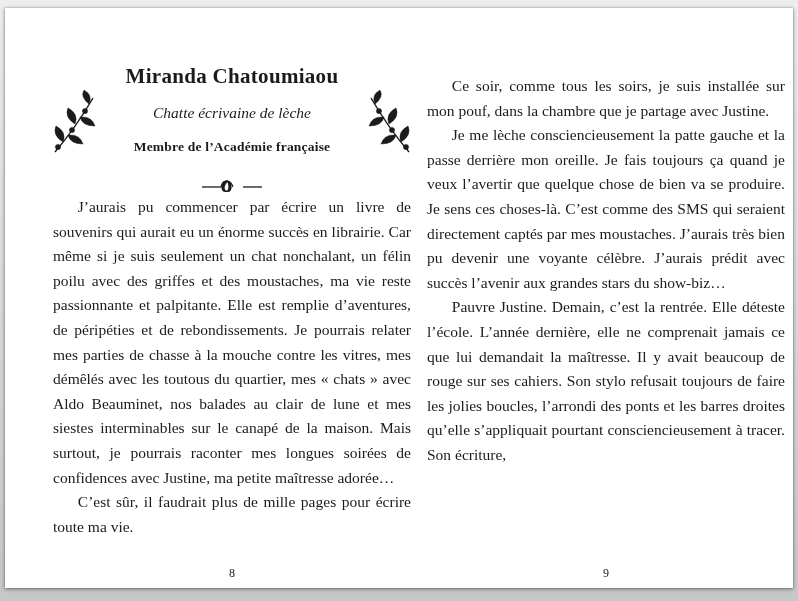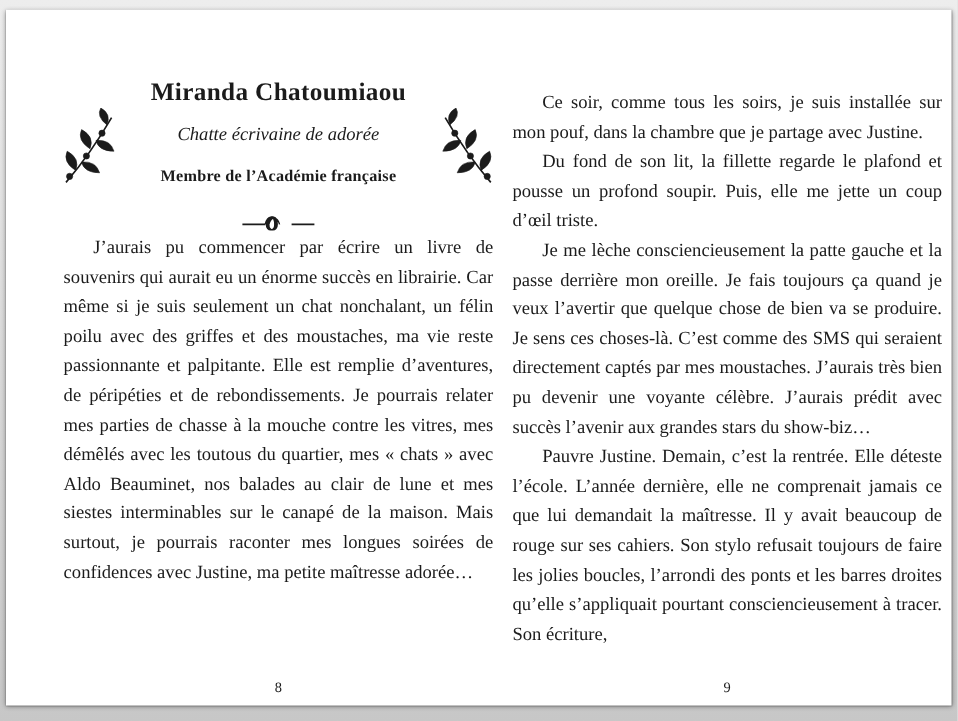--- a/index.html
+++ b/index.html
@@ -79,21 +79,21 @@
                 <path d="M31 27 q12 -1 15 9 q-13 0 -15 -9z" stroke-width="0.5"></path>
                 <path d="M40 14 q-9 -7 -5 -14 q9 5 5 14z" stroke-width="0.5"></path>
                 <circle cx="9" cy="57" r="2.6" stroke-width="0.5"></circle>
                 <circle cx="23" cy="40" r="2.6" stroke-width="0.5"></circle>
                 <circle cx="36" cy="21" r="2.6" stroke-width="0.5"></circle>
               </g>
             </svg>
           </span>
 
           <div class="title">Miranda Chatoumiaou</div>
-          <div class="subtitle">Chatte écrivaine de adorée</div>
+          <div class="subtitle">Chatte écrivaine de lèche</div>
           <div class="affiliation">Membre de l’Académie française</div>
 
           <span class="branch b-right">
             <svg width="58" height="66" viewBox="0 0 58 66" aria-hidden="true">
               <g fill="#1b1b1b" stroke="#1b1b1b">
                 <path d="M6 62 C18 48 30 32 44 8" fill="none" stroke-width="1.4"></path>
                 <path d="M14 52 q-11 -7 -7 -16 q11 6 7 16z" stroke-width="0.5"></path>
                 <path d="M19 45 q12 -1 15 9 q-13 0 -15 -9z" stroke-width="0.5"></path>
                 <path d="M26 34 q-11 -7 -7 -16 q11 6 7 16z" stroke-width="0.5"></path>
                 <path d="M31 27 q12 -1 15 9 q-13 0 -15 -9z" stroke-width="0.5"></path>
@@ -109,30 +109,30 @@
         <div class="ornament">
           <svg width="64" height="15" viewBox="0 0 64 15" aria-hidden="true">
             <path d="M2 8 H21" stroke="#1b1b1b" stroke-width="1.3" fill="none"></path>
             <path d="M21 8 c2 -8 8 -8 8 0 c0 6 -7 6 -7 0 c2 -8 8 -8 8 0 c0 6 -7 6 -7 0 c2 -8 8 -8 8 0 c0 6 -7 6 -7 0 c2 -7 7 -7 9 0" stroke="#1b1b1b" stroke-width="1.2" fill="none"></path>
             <path d="M43 8 H62" stroke="#1b1b1b" stroke-width="1.3" fill="none"></path>
           </svg>
         </div>
 
         <div class="body-block">
           <p class="par">J’aurais pu commencer par écrire un livre de souvenirs qui aurait eu un énorme succès en librairie. Car même si je suis seulement un chat nonchalant, un félin poilu avec des griffes et des moustaches, ma vie reste passionnante et palpitante. Elle est remplie d’aventures, de péripéties et de rebondissements. Je pourrais relater mes parties de chasse à la mouche contre les vitres, mes démêlés avec les toutous du quartier, mes « chats » avec Aldo Beauminet, nos balades au clair de lune et mes siestes interminables sur le canapé de la maison. Mais surtout, je pourrais raconter mes longues soirées de confidences avec Justine, ma petite maîtresse adorée…</p>
+          <p class="par">C’est sûr, il faudrait plus de mille pages pour écrire toute ma vie.</p>
         </div>
       </div>
       <div class="page-num">8</div>
     </div>
 
     <div class="page page-right">
       <div class="inner">
         <div class="body-block">
           <p class="par">Ce soir, comme tous les soirs, je suis installée sur mon pouf, dans la chambre que je partage avec Justine.</p>
-          <p class="par">Du fond de son lit, la fillette regarde le plafond et pousse un profond soupir. Puis, elle me jette un coup d’œil triste.</p>
           <p class="par">Je me lèche consciencieusement la patte gauche et la passe derrière mon oreille. Je fais toujours ça quand je veux l’avertir que quelque chose de bien va se produire. Je sens ces choses-là. C’est comme des SMS qui seraient directement captés par mes moustaches. J’aurais très bien pu devenir une voyante célèbre. J’aurais prédit avec succès l’avenir aux grandes stars du show-biz…</p>
           <p class="par">Pauvre Justine. Demain, c’est la rentrée. Elle déteste l’école. L’année dernière, elle ne comprenait jamais ce que lui demandait la maîtresse. Il y avait beaucoup de rouge sur ses cahiers. Son stylo refusait toujours de faire les jolies boucles, l’arrondi des ponts et les barres droites qu’elle s’appliquait pourtant consciencieusement à tracer. Son écriture,</p>
         </div>
       </div>
       <div class="page-num">9</div>
     </div>
 
   </div>
 </div>
 

